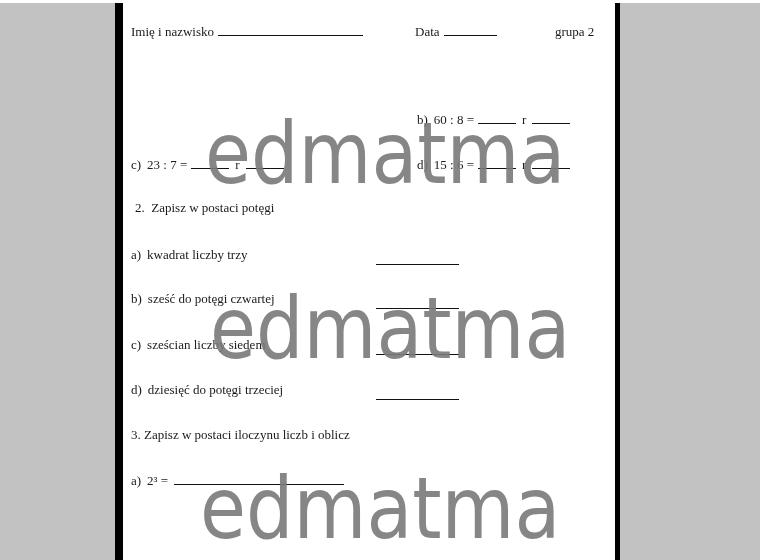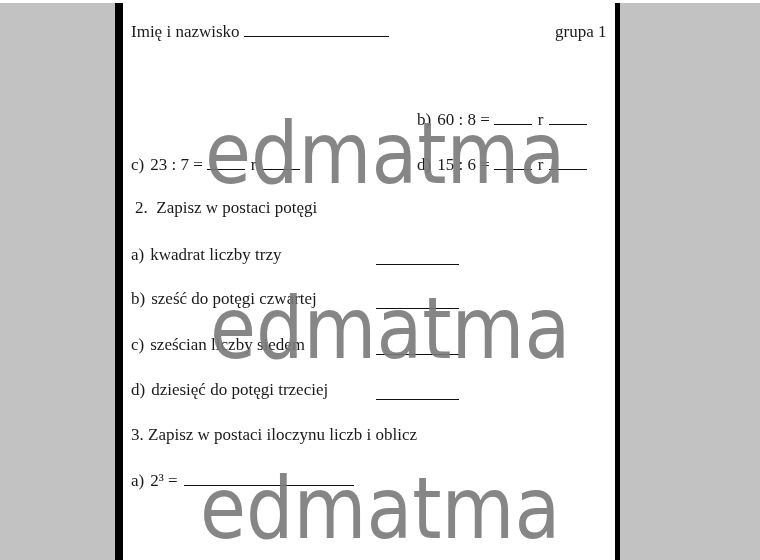--- a/index.html
+++ b/index.html
@@ -15,21 +15,21 @@
   }
   .page {
     position:absolute; left:115px; top:0; width:505px; height:560px;
     background:#ffffff;
     border-left:8px solid #000000;
     border-right:5px solid #000000;
   }
   .content { position:absolute; left:0; top:0; right:0; bottom:0; }
   .line {
     position:absolute;
-    font-size:17px; line-height:22px; color:#1a1a1a;
+    font-size:13px; line-height:22px; color:#1a1a1a;
     white-space:pre; z-index:1;
   }
   .lbl { margin-right:6px; }
   .rsym { margin:0 2px; }
   .blank {
     display:inline-block; height:0;
     border-bottom:1.4px solid #111111;
     margin:0 4px;
   }
   .w145 { width:145px; } .w53 { width:53px; }
@@ -49,21 +49,22 @@
 </style>
 </head>
 <body>
 
 <div class="top-strip"></div>
 
 <div class="page">
   <div class="content">
 
     <div class="line" style="left:8px;top:21px"><span>Imię i nazwisko</span><span class="blank w145"></span></div>
-    <div class="line" style="left:432px;top:21px">grupa 1</div>
+    <div class="line" style="left:292px;top:21px"><span>Data</span><span class="blank w53"></span></div>
+    <div class="line" style="left:432px;top:21px">grupa 2</div>
 
 
     <div class="line" style="left:294px;top:109px"><span class="lbl">b)</span><span>60 : 8 =</span><span class="blank w38"></span><span class="rsym">r</span><span class="blank w38"></span></div>
     <div class="line" style="left:8px;top:154px"><span class="lbl">c)</span><span>23 : 7 =</span><span class="blank w38"></span><span class="rsym">r</span><span class="blank w38"></span></div>
     <div class="line" style="left:294px;top:154px"><span class="lbl">d)</span><span>15 : 6 =</span><span class="blank w38"></span><span class="rsym">r</span><span class="blank w38"></span></div>
 
     <div class="line" style="left:12px;top:197px">2.  Zapisz w postaci potęgi</div>
 
     <div class="line" style="left:8px;top:244px;width:460px"><span class="lbl">a)</span><span>kwadrat liczby trzy</span><span class="blank-abs"></span></div>
     <div class="line" style="left:8px;top:288px;width:460px"><span class="lbl">b)</span><span>sześć do potęgi czwartej</span><span class="blank-abs"></span></div>

